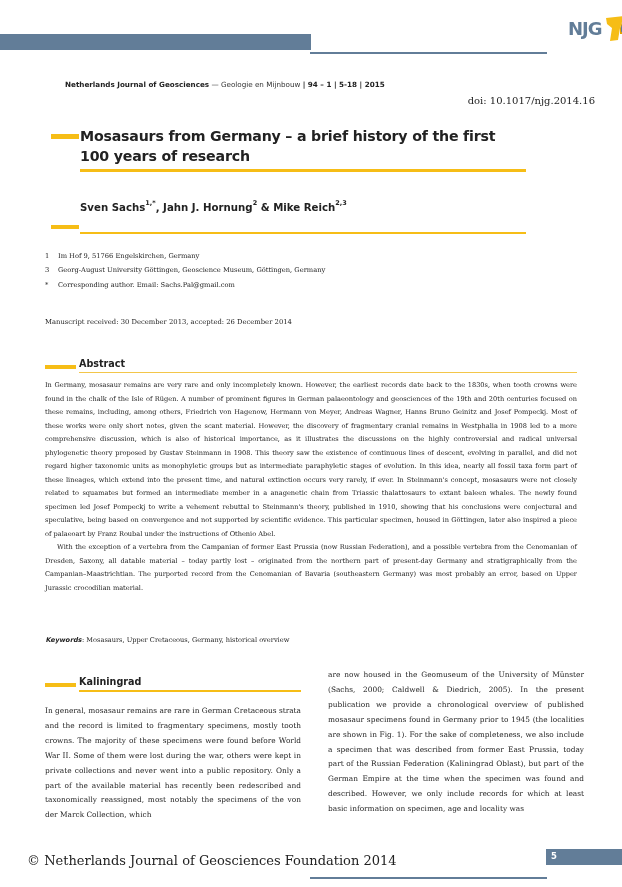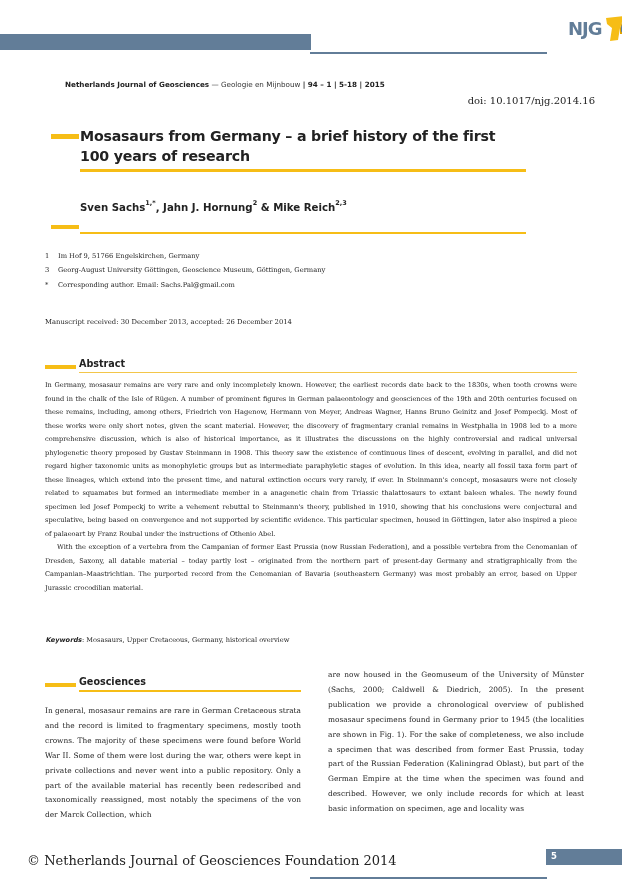--- a/index.html
+++ b/index.html
@@ -121,21 +121,21 @@
   <div class="abs abstract">
     <p>In Germany, mosasaur remains are very rare and only incompletely known. However, the earliest records date back to the 1830s, when tooth crowns were found in the chalk of the Isle of Rügen. A number of prominent figures in German palaeontology and geosciences of the 19th and 20th centuries focused on these remains, including, among others, Friedrich von Hagenow, Hermann von Meyer, Andreas Wagner, Hanns Bruno Geinitz and Josef Pompeckj. Most of these works were only short notes, given the scant material. However, the discovery of fragmentary cranial remains in Westphalia in 1908 led to a more comprehensive discussion, which is also of historical importance, as it illustrates the discussions on the highly controversial and radical universal phylogenetic theory proposed by Gustav Steinmann in 1908. This theory saw the existence of continuous lines of descent, evolving in parallel, and did not regard higher taxonomic units as monophyletic groups but as intermediate paraphyletic stages of evolution. In this idea, nearly all fossil taxa form part of these lineages, which extend into the present time, and natural extinction occurs very rarely, if ever. In Steinmann's concept, mosasaurs were not closely related to squamates but formed an intermediate member in a anagenetic chain from Triassic thalattosaurs to extant baleen whales. The newly found specimen led Josef Pompeckj to write a vehement rebuttal to Steinmann's theory, published in 1910, showing that his conclusions were conjectural and speculative, being based on convergence and not supported by scientific evidence. This particular specimen, housed in Göttingen, later also inspired a piece of palaeoart by Franz Roubal under the instructions of Othenio Abel.</p>
     <p>With the exception of a vertebra from the Campanian of former East Prussia (now Russian Federation), and a possible vertebra from the Cenomanian of Dresden, Saxony, all datable material – today partly lost – originated from the northern part of present-day Germany and stratigraphically from the Campanian–Maastrichtian. The purported record from the Cenomanian of Bavaria (southeastern Germany) was most probably an error, based on Upper Jurassic crocodilian material.</p>
   </div>
 
   <div class="abs keywords">
     <b>Keywords</b><span>: Mosasaurs, Upper Cretaceous, Germany, historical overview</span>
   </div>
 
   <div class="abs sec-mark intro-mark"></div>
-  <div class="abs sec-head intro-head">Geosciences</div>
+  <div class="abs sec-head intro-head">Kaliningrad</div>
   <div class="abs sec-rule intro-rule"></div>
 
   <div class="abs col-left">
     <p>In general, mosasaur remains are rare in German Cretaceous strata and the record is limited to fragmentary specimens, mostly tooth crowns. The majority of these specimens were found before World War II. Some of them were lost during the war, others were kept in private collections and never went into a public repository. Only a part of the available material has recently been redescribed and taxonomically reassigned, most notably the specimens of the von der Marck Collection, which</p>
   </div>
   <div class="abs col-right">
     <p>are now housed in the Geomuseum of the University of Münster (Sachs, 2000; Caldwell &amp; Diedrich, 2005). In the present publication we provide a chronological overview of published mosasaur specimens found in Germany prior to 1945 (the localities are shown in Fig. 1). For the sake of completeness, we also include a specimen that was described from former East Prussia, today part of the Russian Federation (Kaliningrad Oblast), but part of the German Empire at the time when the specimen was found and described. However, we only include records for which at least basic information on specimen, age and locality was</p>
   </div>
 
   <div class="abs footer-copy">© Netherlands Journal of Geosciences Foundation 2014</div>

